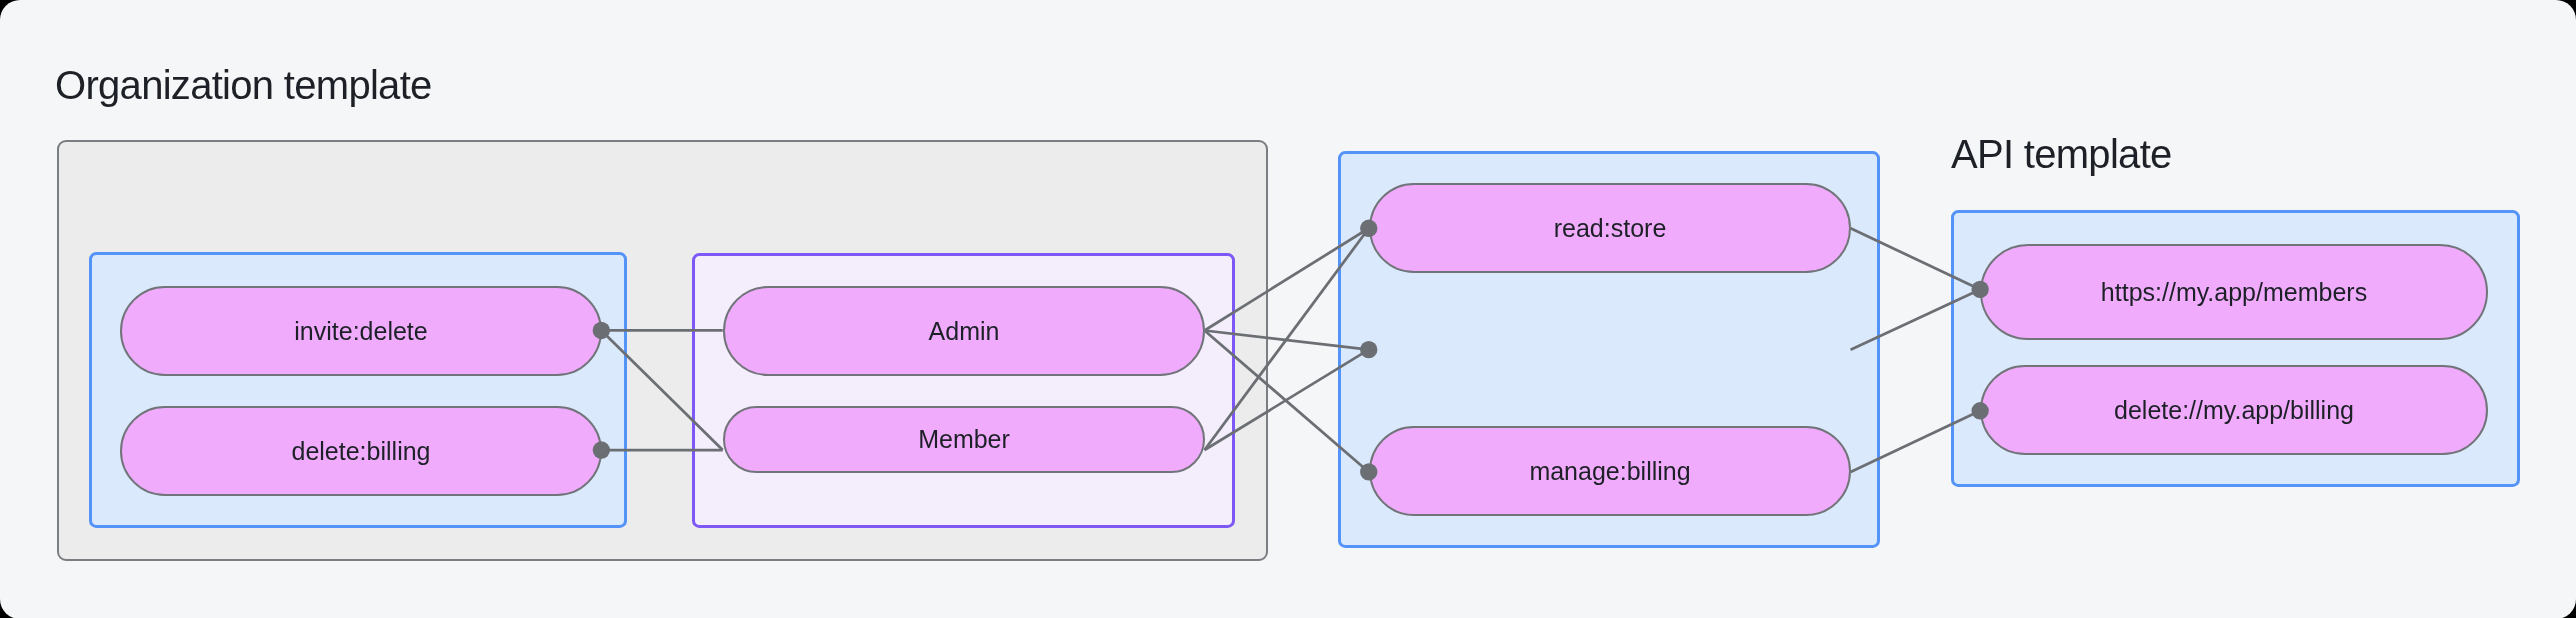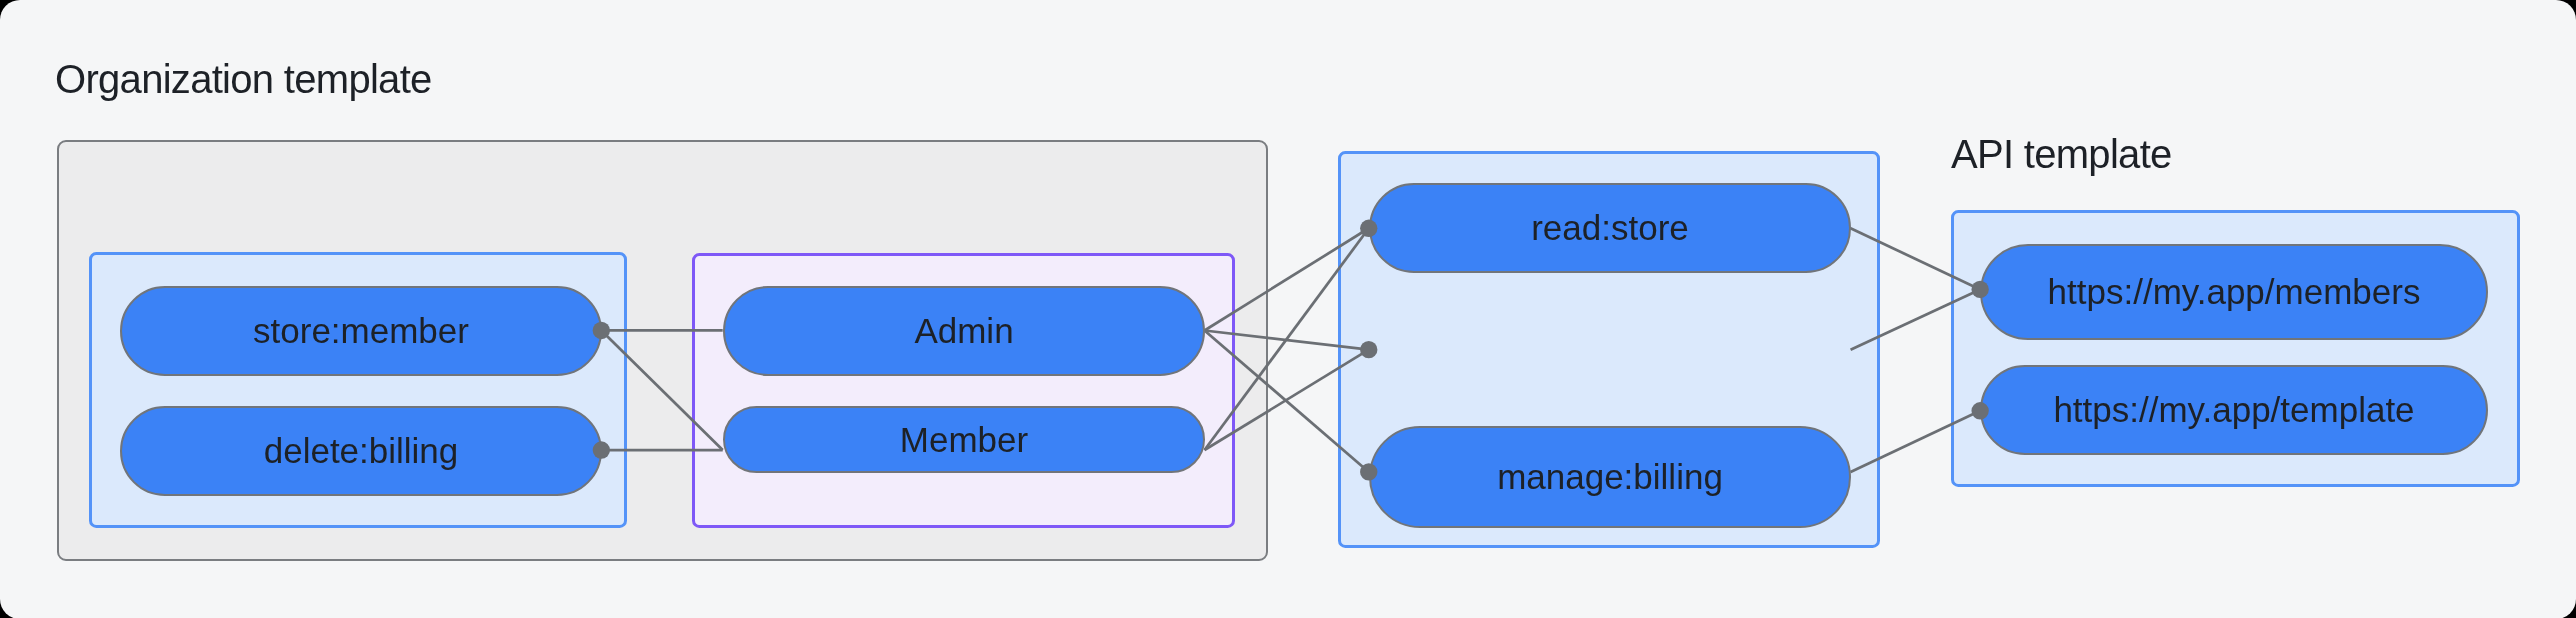--- a/index.html
+++ b/index.html
@@ -33,42 +33,42 @@
     border-radius:7.3px;
   }
   .box.purple{
     background:#f3edfc;
     border:3.7px solid #7e58f7;
     border-radius:7.3px;
   }
   .pill{
     position:absolute;
     box-sizing:border-box;
-    background:#3b82f6;
+    background:#f0abfc;
     border:2.7px solid #71757a;
     border-radius:55px;
     display:flex;
     align-items:center;
     justify-content:center;
-    font-size:35px;
+    font-size:25px;
     font-weight:400;
     z-index:3;
     white-space:nowrap;
   }
   svg.layer{position:absolute;left:0;top:0;z-index:2;pointer-events:none;}
   svg.layer.dots{z-index:4;}
   svg.layer line{stroke:#6b6f74;stroke-width:3;}
   svg.layer circle{fill:#6b6f74;}
 </style>
 </head>
 <body>
 
 <div class="canvas">
 
-  <div class="label" style="left:55px;top:59px">Organization template</div>
+  <div class="label" style="left:55px;top:65px">Organization template</div>
 
   <div class="label" style="left:89px;top:177px">Organization permissions</div>
 
   <div class="label" style="left:692px;top:177px">Organization roles</div>
 
 
   <div class="label" style="left:1951px;top:134px">API template</div>
 
   <div class="box gray" style="left:57px;top:140px;width:1211px;height:421px"></div>
 
@@ -87,31 +87,31 @@
     <line x1="1320" y1="362" x2="1500" y2="250"></line>
     <line x1="1320" y1="362" x2="1500" y2="383"></line>
     <line x1="1320" y1="362" x2="1500" y2="517"></line>
     <line x1="1320" y1="493" x2="1500" y2="250"></line>
     <line x1="1320" y1="493" x2="1500" y2="383"></line>
     <line x1="2028" y1="250" x2="2170" y2="317"></line>
     <line x1="2028" y1="383" x2="2170" y2="317"></line>
     <line x1="2028" y1="517" x2="2170" y2="450"></line>
   </svg>
 
-  <div class="pill" style="left:120px;top:286px;width:482px;height:90px">store:member</div>
+  <div class="pill" style="left:120px;top:286px;width:482px;height:90px">invite:delete</div>
   <div class="pill" style="left:120px;top:406px;width:482px;height:90px">delete:billing</div>
 
   <div class="pill" style="left:723px;top:286px;width:482px;height:90px">Admin</div>
   <div class="pill" style="left:723px;top:406px;width:482px;height:67px">Member</div>
 
   <div class="pill" style="left:1369px;top:183px;width:482px;height:90px">read:store</div>
-  <div class="pill" style="left:1369px;top:426px;width:482px;height:102px">manage:billing</div>
+  <div class="pill" style="left:1369px;top:426px;width:482px;height:90px">manage:billing</div>
 
   <div class="pill" style="left:1980px;top:244px;width:508px;height:96px">https://my.app/members</div>
-  <div class="pill" style="left:1980px;top:365px;width:508px;height:90px">https://my.app/template</div>
+  <div class="pill" style="left:1980px;top:365px;width:508px;height:90px">delete://my.app/billing</div>
 
   <svg class="layer dots" width="2576" height="619" viewBox="0 0 2823 678">
     <circle cx="659" cy="362" r="9.5"></circle>
     <circle cx="659" cy="493" r="9.5"></circle>
     <circle cx="1500" cy="250" r="9.5"></circle>
     <circle cx="1500" cy="383" r="9.5"></circle>
     <circle cx="1500" cy="517" r="9.5"></circle>
     <circle cx="2170" cy="317" r="9.5"></circle>
     <circle cx="2170" cy="450" r="9.5"></circle>
   </svg>

